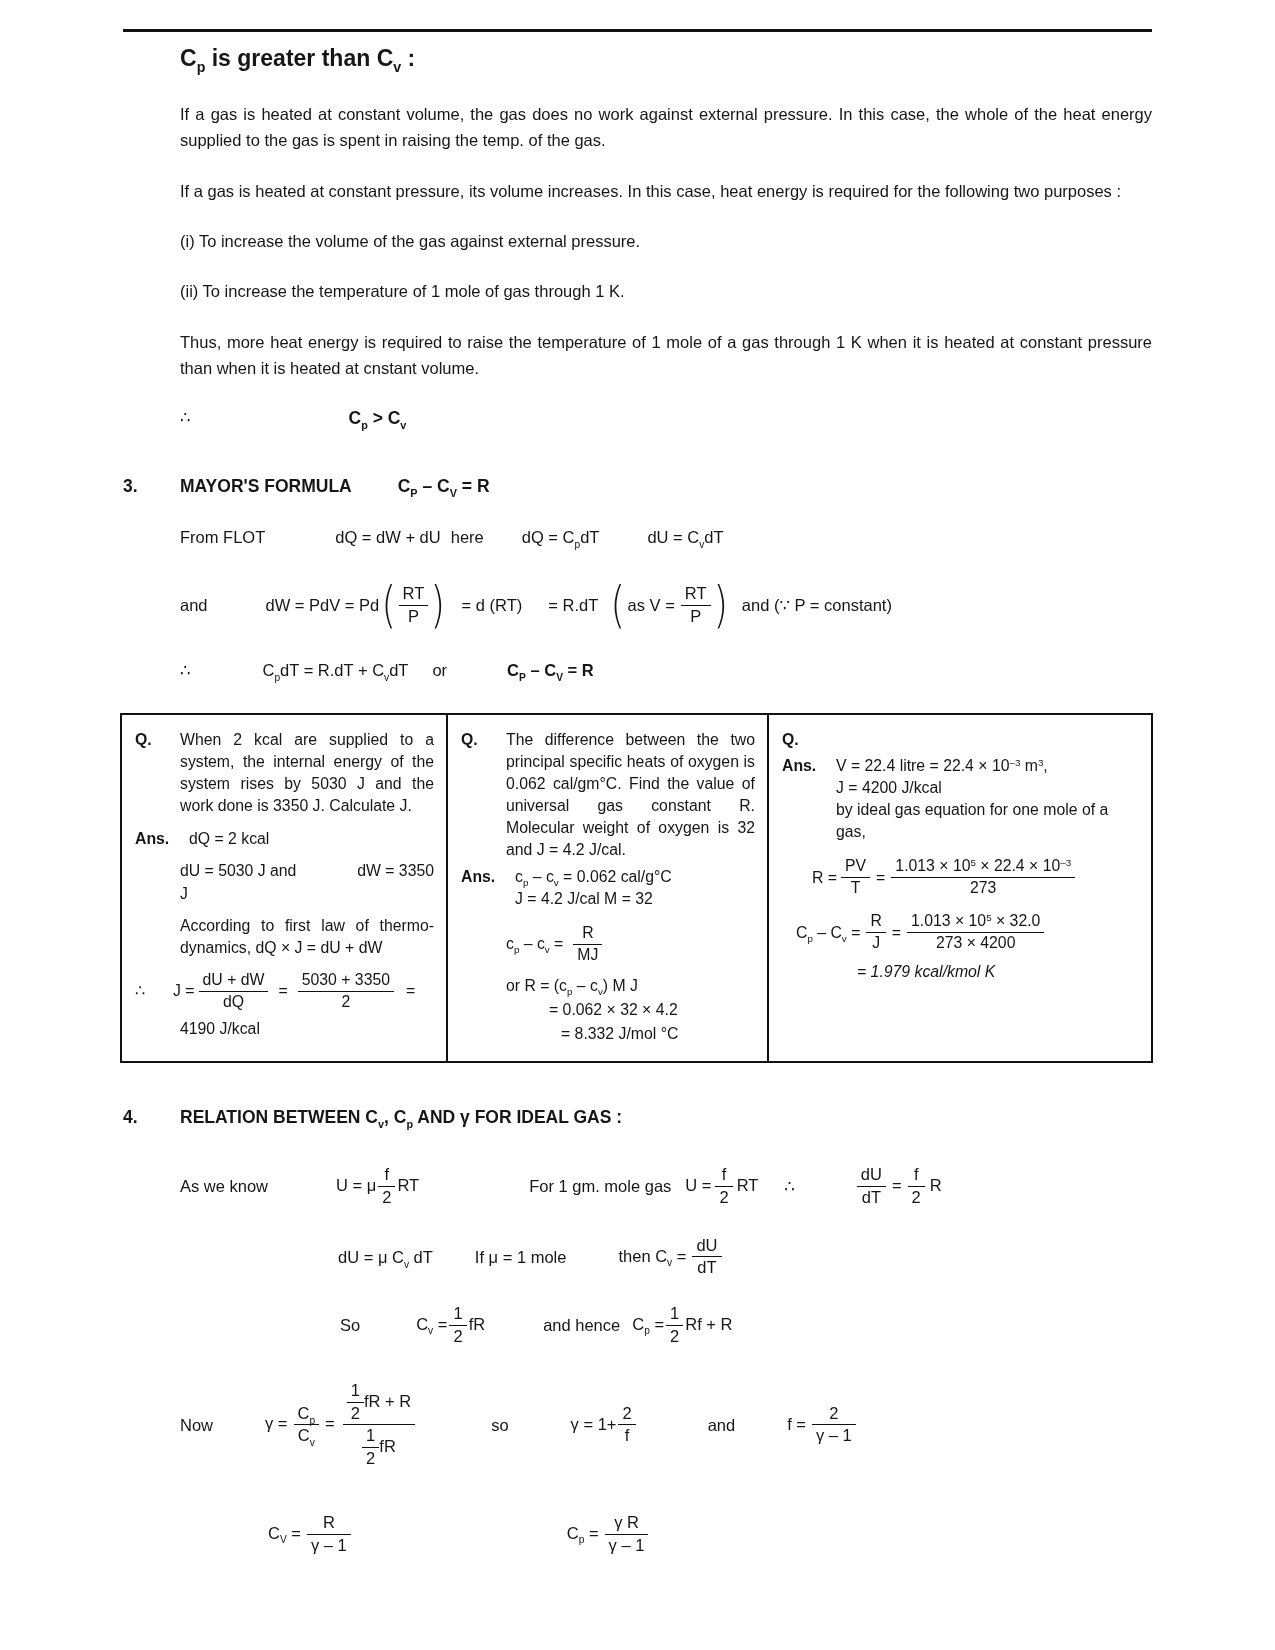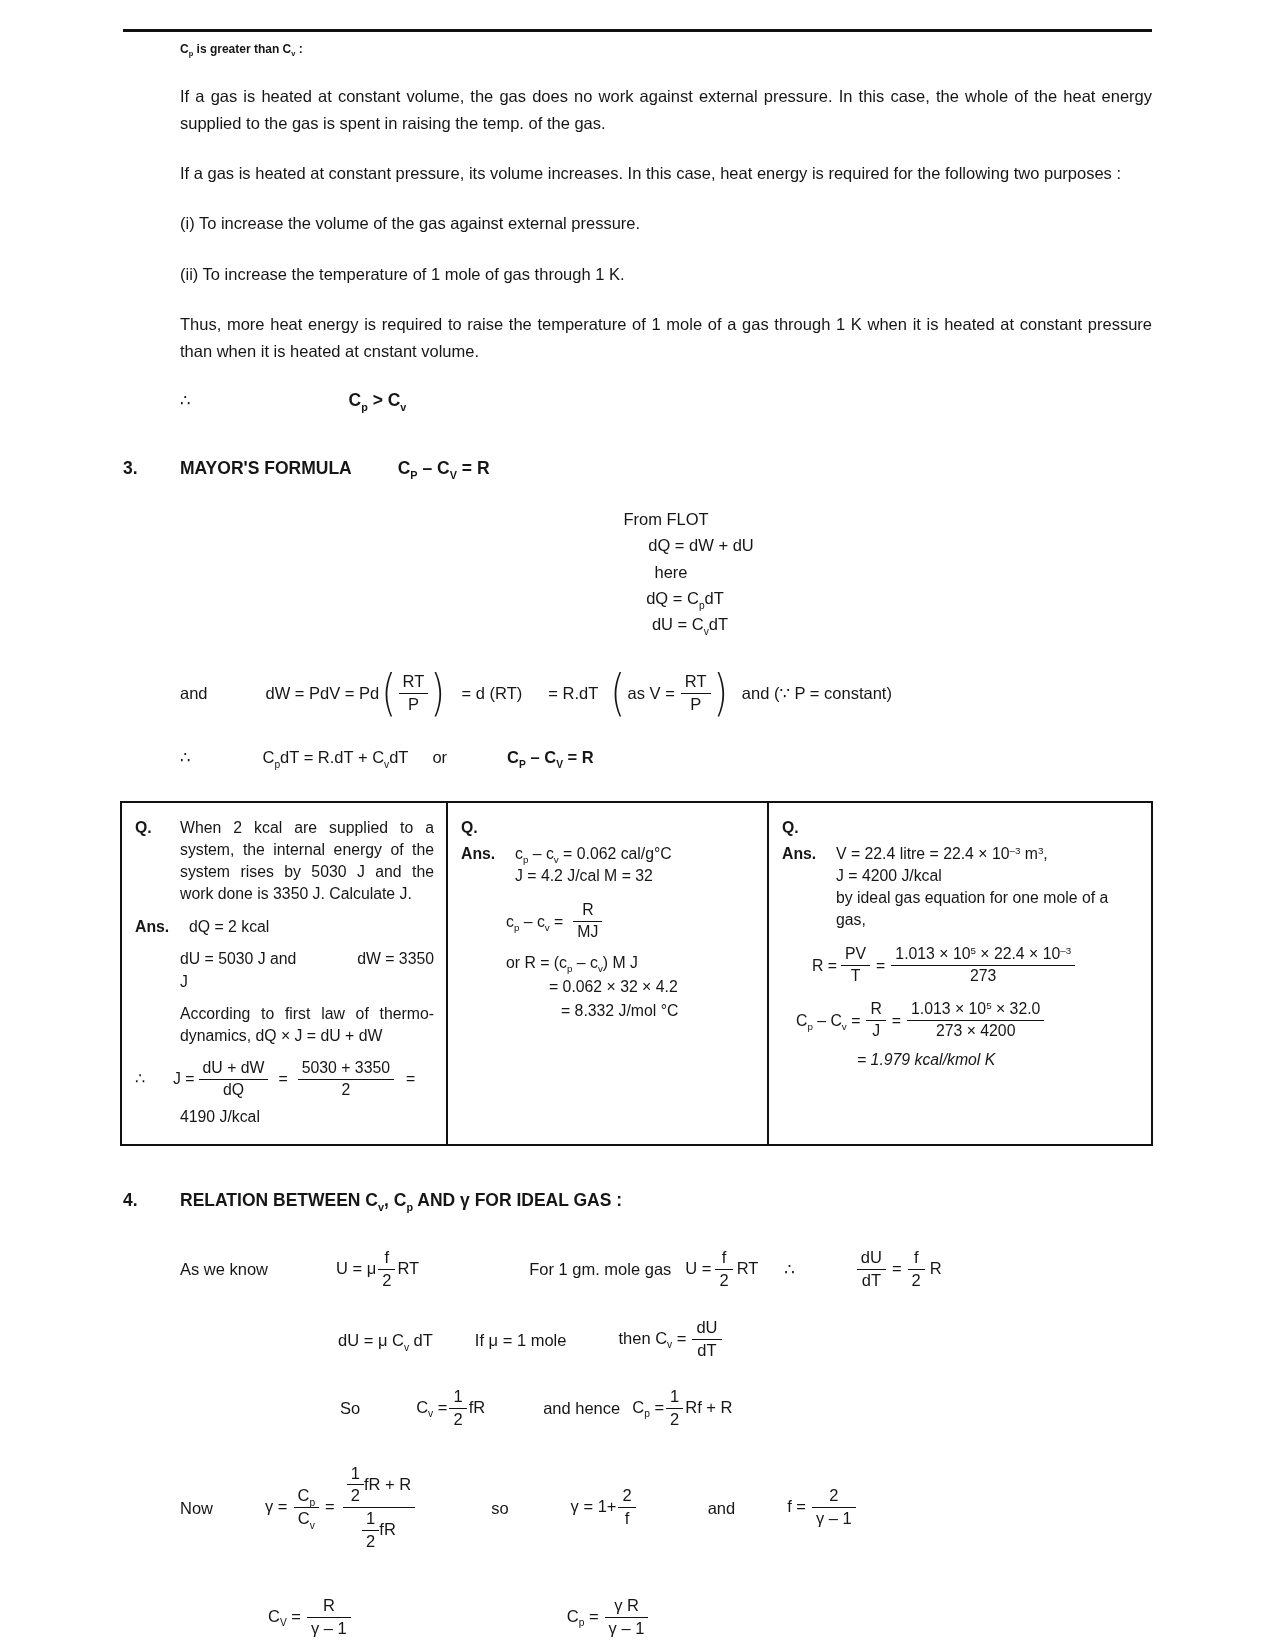--- a/index.html
+++ b/index.html
@@ -8,21 +8,21 @@
     width:1275px; height:1650px; margin:0 auto; overflow:hidden;
     font-family:"Liberation Sans","DejaVu Sans",sans-serif;
     color:#161616; font-size:16.5px; line-height:1.6;
   }
   .page { padding:26px 123px 0 123px; }
   .hdr { font-weight:bold; font-size:15px; letter-spacing:.3px; }
   .hrule { border-top:3.5px solid #111; margin-top:3px; }
   .ind { margin-left:57px; }
   .j { text-align:justify; }
   .b { font-weight:bold; }
-  h2.cp { font-size:12px; font-weight:bold; margin:8px 0 0 57px; }
+  h2.cp { font-size:23px; font-weight:bold; margin:8px 0 0 57px; }
   p.body { margin-top:24px; }
   .sb { font-size:.62em; vertical-align:-0.45em; line-height:0; }
   .sp { font-size:.62em; vertical-align:.55em; line-height:0; }
   .frow { display:flex; align-items:center; white-space:nowrap; }
   .fr { display:inline-block; text-align:center; vertical-align:middle; line-height:1.2; }
   .fr > .n { display:block; border-bottom:1.6px solid #111; padding:0 4px 1px; }
   .fr > .d { display:block; padding:1px 4px 0; }
   .bp { font-size:300%; font-weight:100; vertical-align:middle; line-height:0; font-family:"DejaVu Sans",sans-serif; transform:scaleX(.75); display:inline-block; }
   .sec-head { display:flex; font-weight:bold; font-size:17.5px; margin-top:40px; }
   .sec-num { width:57px; flex:none; }
@@ -62,21 +62,21 @@
     <span class="b" style="margin-left:158px;font-size:17.5px;"><span>C</span><span class="sb">p</span><span> &gt; </span><span>C</span><span class="sb">v</span></span>
   </div>
 
   <div class="sec-head">
     <span class="sec-num">3.</span>
     <span>MAYOR'S FORMULA</span>
     <span style="margin-left:46px;"><span>C</span><span class="sb">P</span><span> – </span><span>C</span><span class="sb">V</span><span> = R</span></span>
   </div>
 
 
-  <div class="frow ind" style="margin-top:24px;flex-direction:column;">
+  <div class="frow ind" style="margin-top:24px;">
     <span>From FLOT</span>
     <span style="margin-left:70px;">dQ = dW + dU</span>
     <span style="margin-left:10px;">here</span>
     <span style="margin-left:38px;"><span>dQ = C</span><span class="sb">p</span><span>dT</span></span>
     <span style="margin-left:48px;"><span>dU = C</span><span class="sb">v</span><span>dT</span></span>
   </div>
 
   <div class="frow ind" style="margin-top:34px;">
     <span>and</span>
     <span style="margin-left:58px;">dW = PdV = Pd</span>
@@ -135,20 +135,21 @@
             <span class="d">2</span>
           </span>
         <span style="margin-left:12px;">=</span>
       </div>
       <div style="margin-left:45px;margin-top:6px;">4190 J/kcal</div>
     </div>
 
     <div class="col col2">
       <div class="qrow">
         <span class="qlbl">Q.</span>
+        <div class="qbody">The difference between the two principal specific heats of oxygen is 0.062 cal/gm°C. Find the value of universal gas constant R. Molecular weight of oxygen is 32 and J = 4.2 J/cal.</div>
       </div>
       <div class="ansrow" style="margin-top:4px;">
         <span class="albl">Ans.</span>
         <div>
           <div><span>c</span><span class="sb">p</span><span> – c</span><span class="sb">v</span><span> = 0.062 cal/g°C</span></div>
           <div>J = 4.2 J/cal M = 32</div>
         </div>
       </div>
       <div class="ffrow" style="margin-left:45px;margin-top:14px;">
         <span><span>c</span><span class="sb">p</span><span> – c</span><span class="sb">v</span><span> =</span></span>

